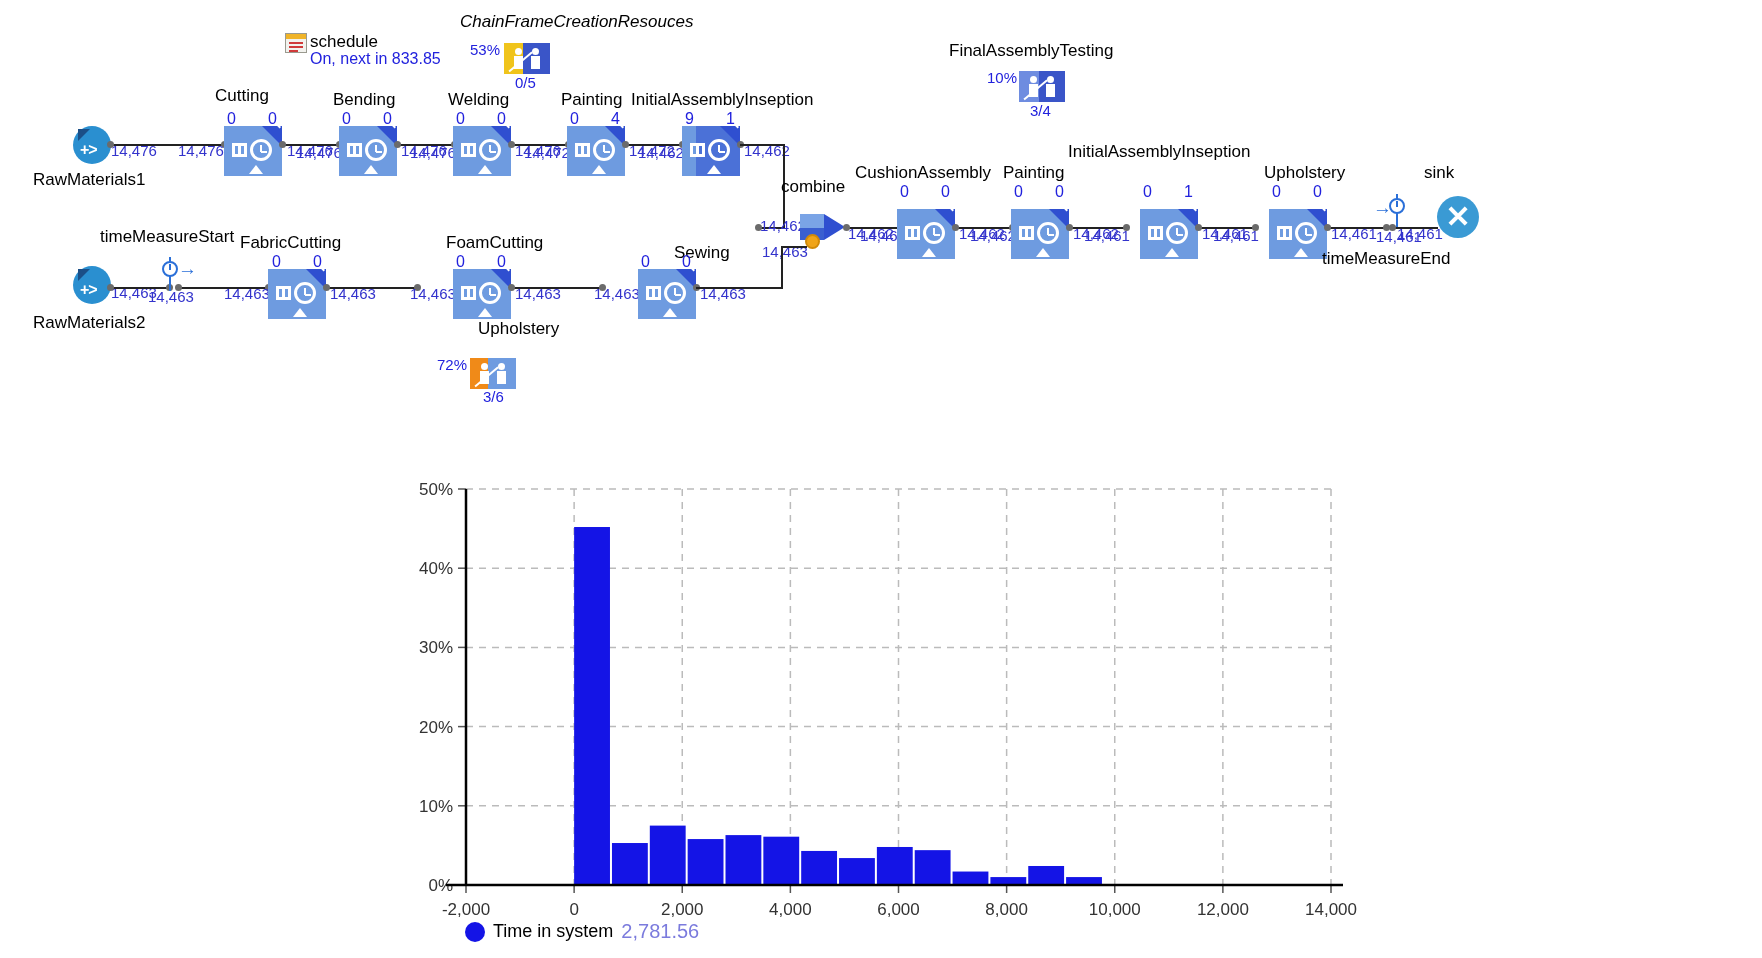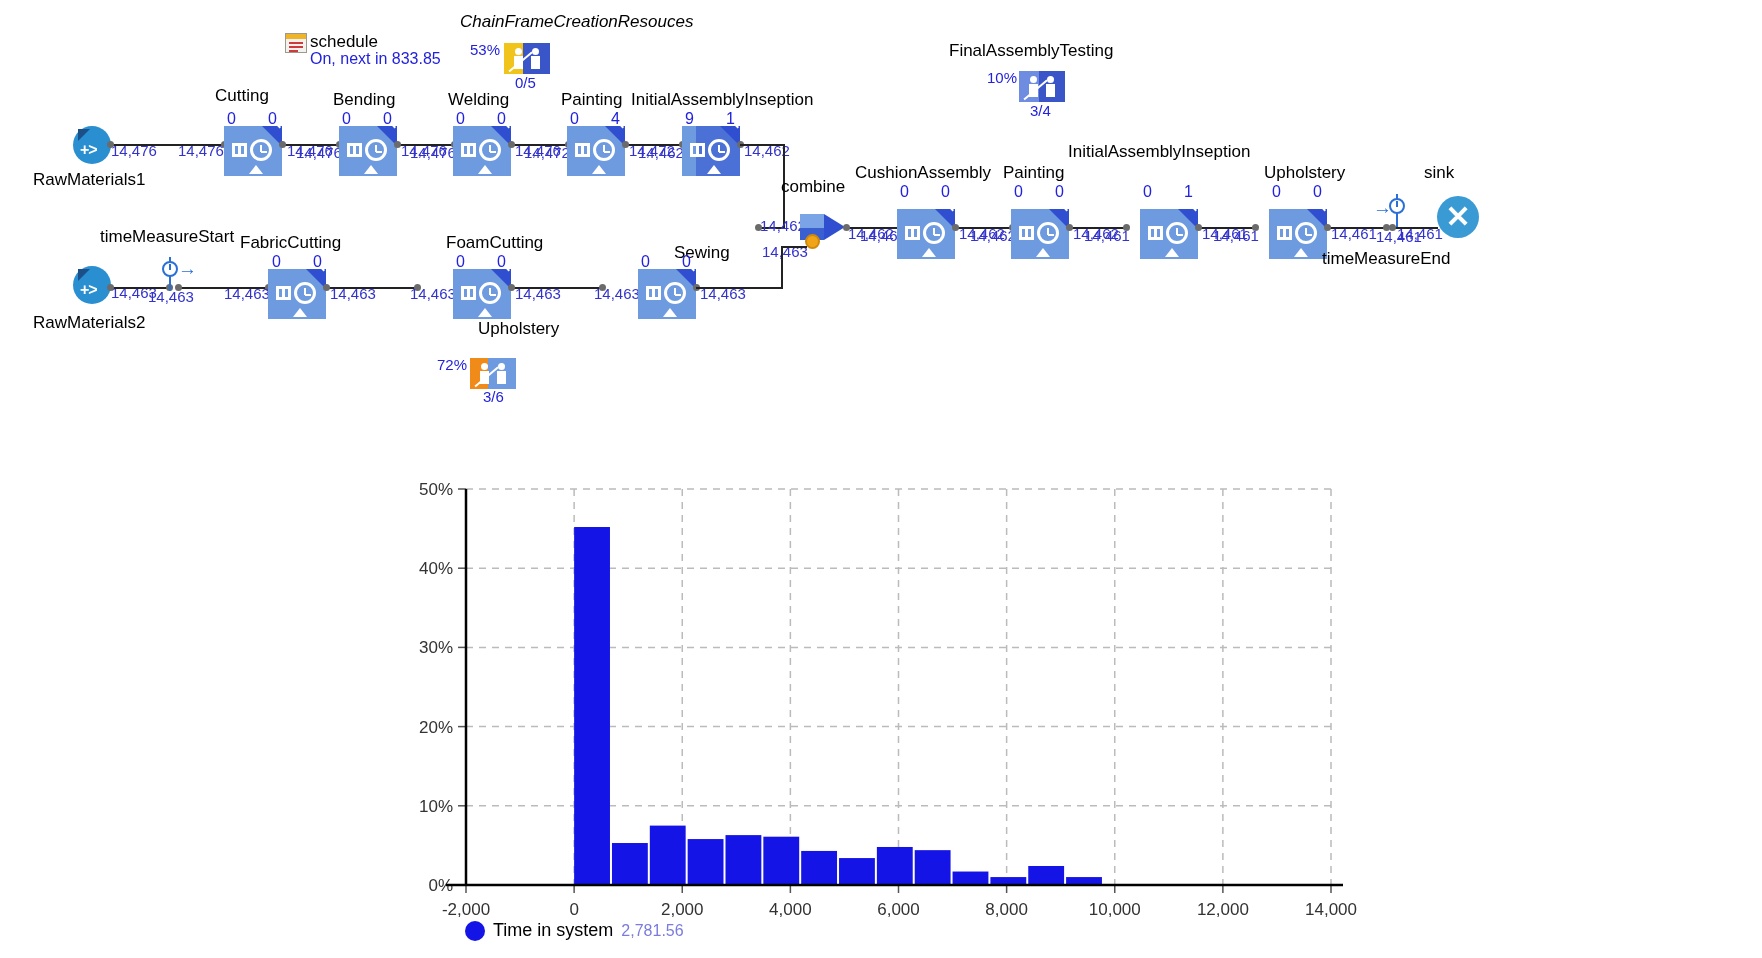--- a/index.html
+++ b/index.html
@@ -95,21 +95,21 @@
   .tms .hand{position:absolute;width:2px;height:6px;background:#2a6fd8;}
   .tms .arrow{position:absolute;color:#2a6fd8;font-size:19px;line-height:19px;
              font-weight:bold;}
   .tms .pin{position:absolute;width:2px;height:16px;background:#2a6fd8;}
 
   
   #chart{position:absolute;left:0;top:0;}
   .legend-row{position:absolute;display:flex;align-items:center;gap:8px;}
   .legend-dot{width:20px;height:20px;border-radius:50%;background:#1414e6;}
   .legend-label{font-size:18px;color:#000;}
-  .legend-value{font-size:16px;color:#7b7bdd;}
+  .legend-value{font-size:20px;color:#7b7bdd;}
 </style>
 </head>
 <body>
 
 <div class="canvas">
 
   <div class="sched-ico abs" style="left:285px;top:33px;">
     <div class="bar"></div>
       <div class="l1"></div>
       <div class="l2"></div>

